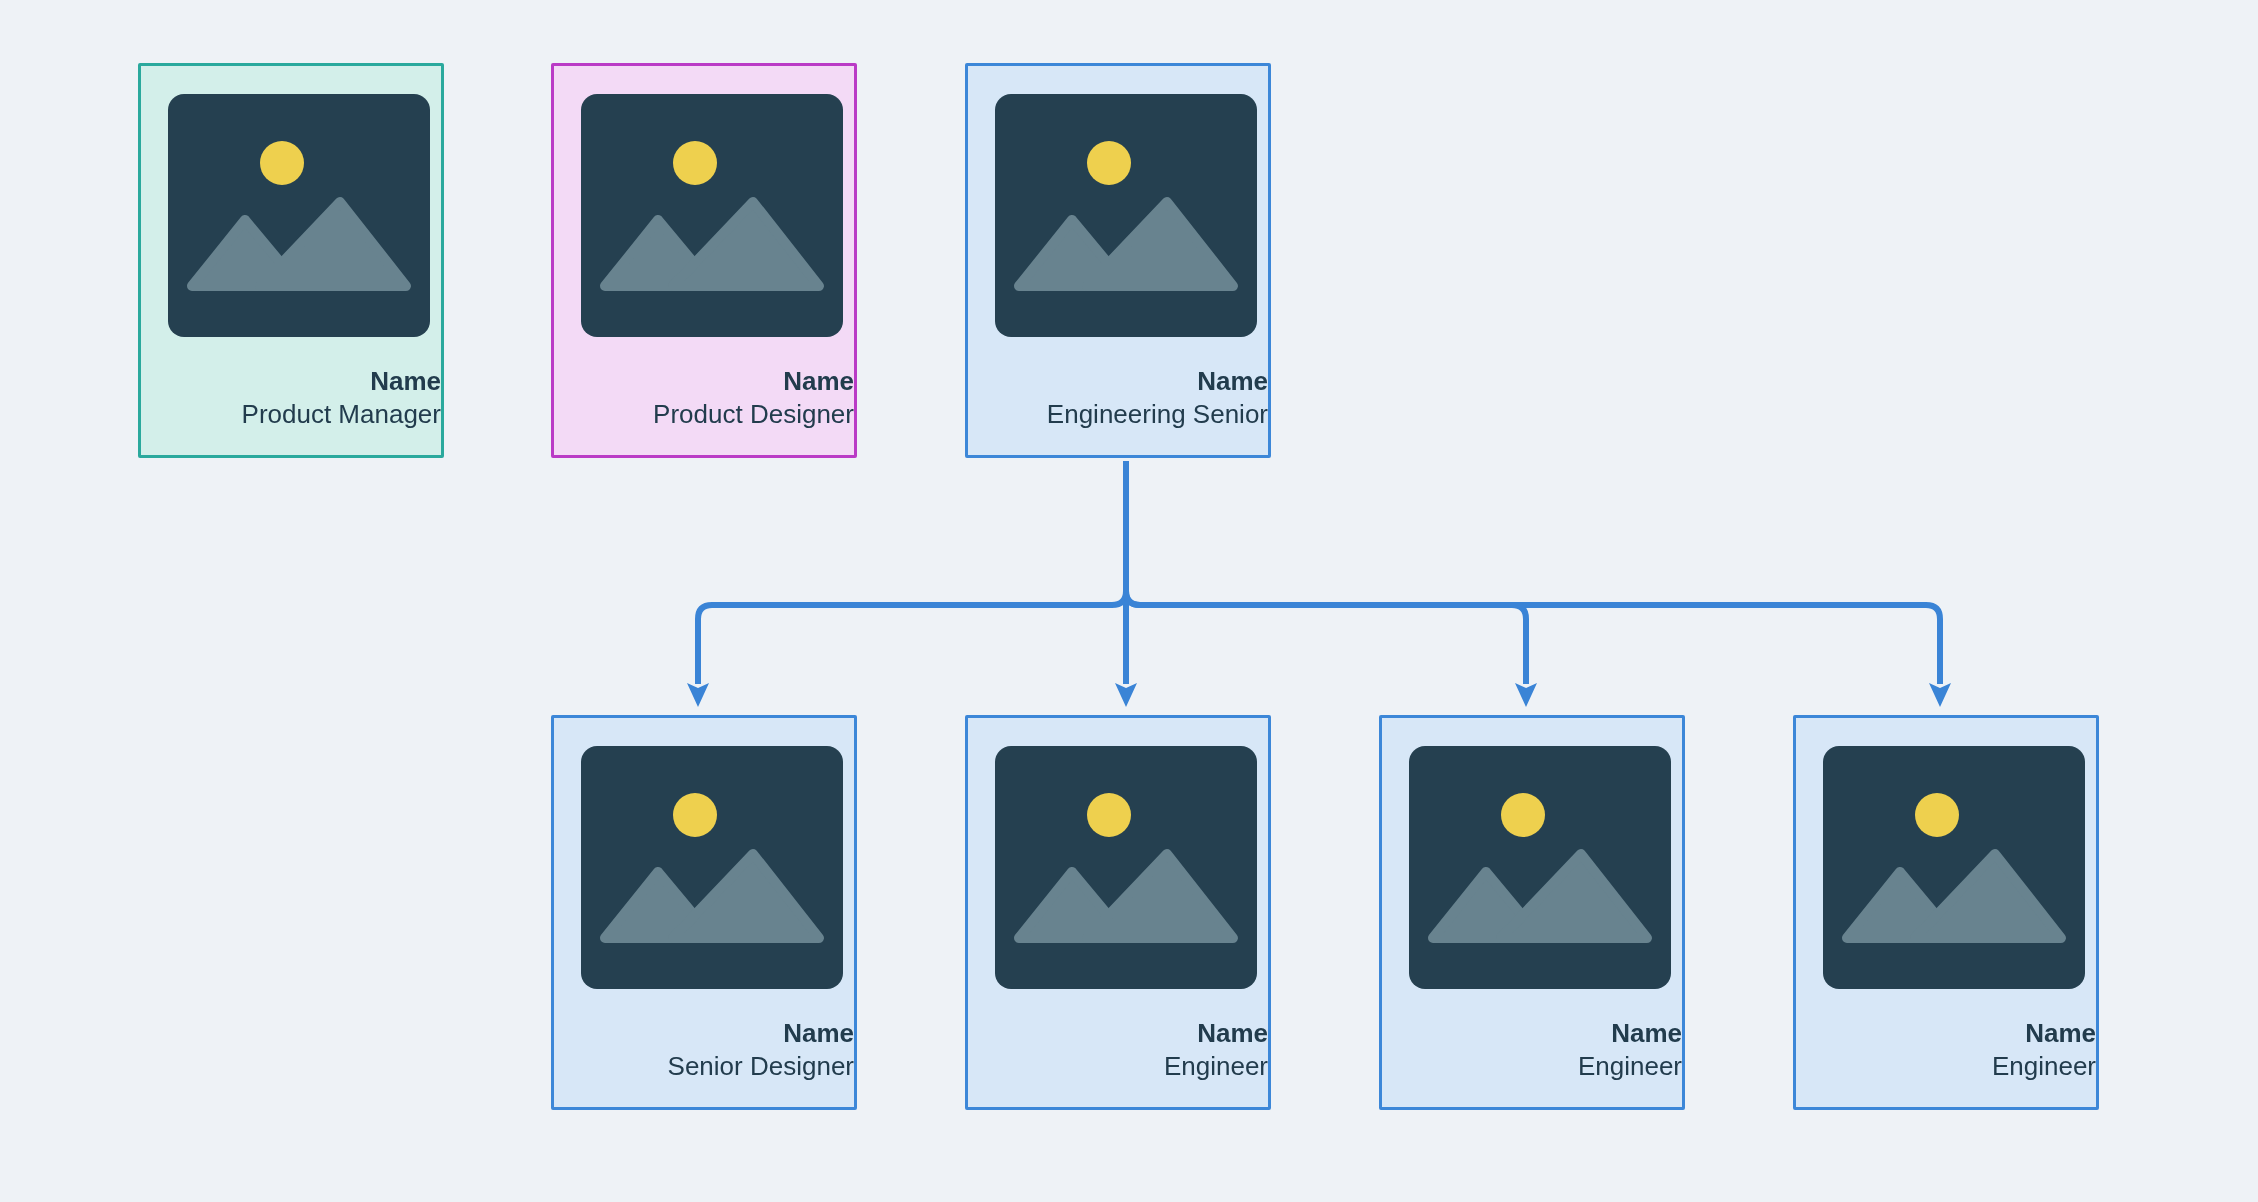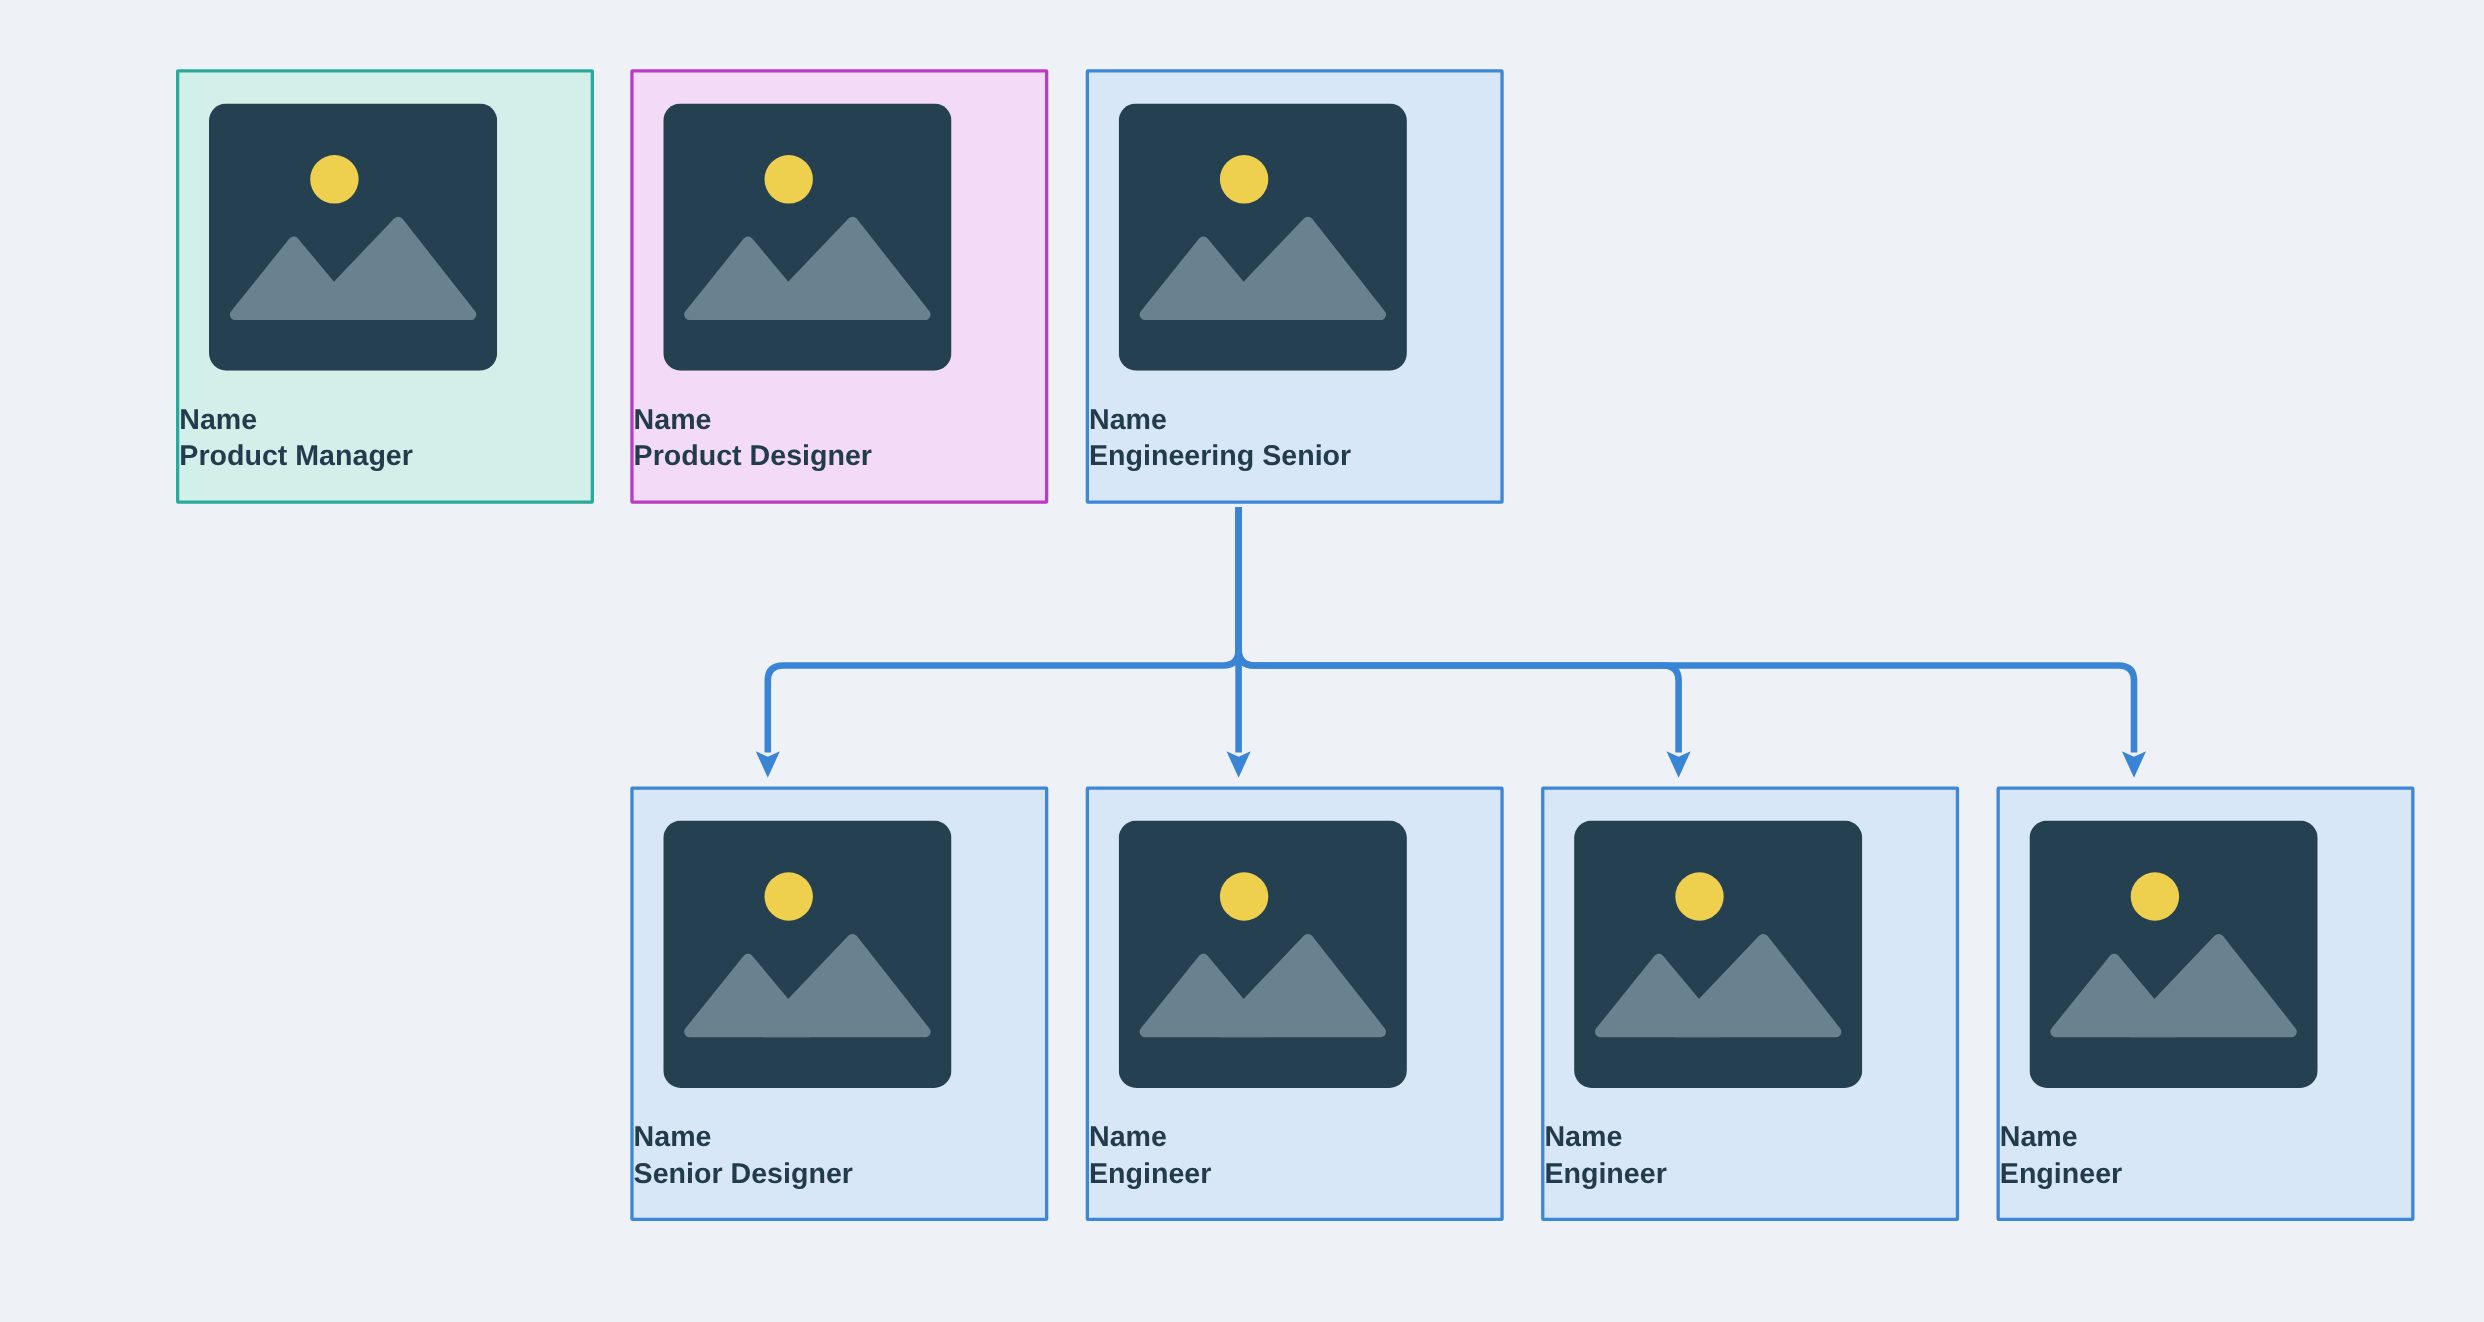--- a/index.html
+++ b/index.html
@@ -22,27 +22,26 @@
   }
   .conn {
     fill: none;
     stroke: #3a84d6;
     stroke-width: 6;
     stroke-linejoin: round;
   }
   .conn-head { fill: #3a84d6; stroke: none; }
   .card {
     position: absolute;
-    width: 380px;
+    width: 306px;
     height: 395px;
     box-sizing: border-box;
     border: 3px solid;
     border-radius: 2px;
-    text-align: left;
-    margin-left: 22px;
+    text-align: right;
   }
   .theme-teal    { border-color: #2aa99d; background: #d3efea; }
   .theme-magenta { border-color: #ba3bc6; background: #f3daf6; }
   .theme-blue    { border-color: #3c87d8; background: #d7e7f7; }
   .ph {
     position: absolute;
     left: 27px;
     top: 28px;
     width: 262px;
     height: 243px;
@@ -54,21 +53,21 @@
     font-size: 26px;
     font-weight: 700;
     line-height: 33px;
     color: #223c4d;
   }
   .person-role {
     position: absolute;
     top: 332px;
     left: 0; right: 0;
     font-size: 26px;
-    font-weight: 700;
+    font-weight: 400;
     line-height: 33px;
     color: #223c4d;
   }
 </style>
 </head>
 <body>
 
 <div class="canvas">
 
   <svg class="connector-layer" viewBox="0 0 2258 1202">

